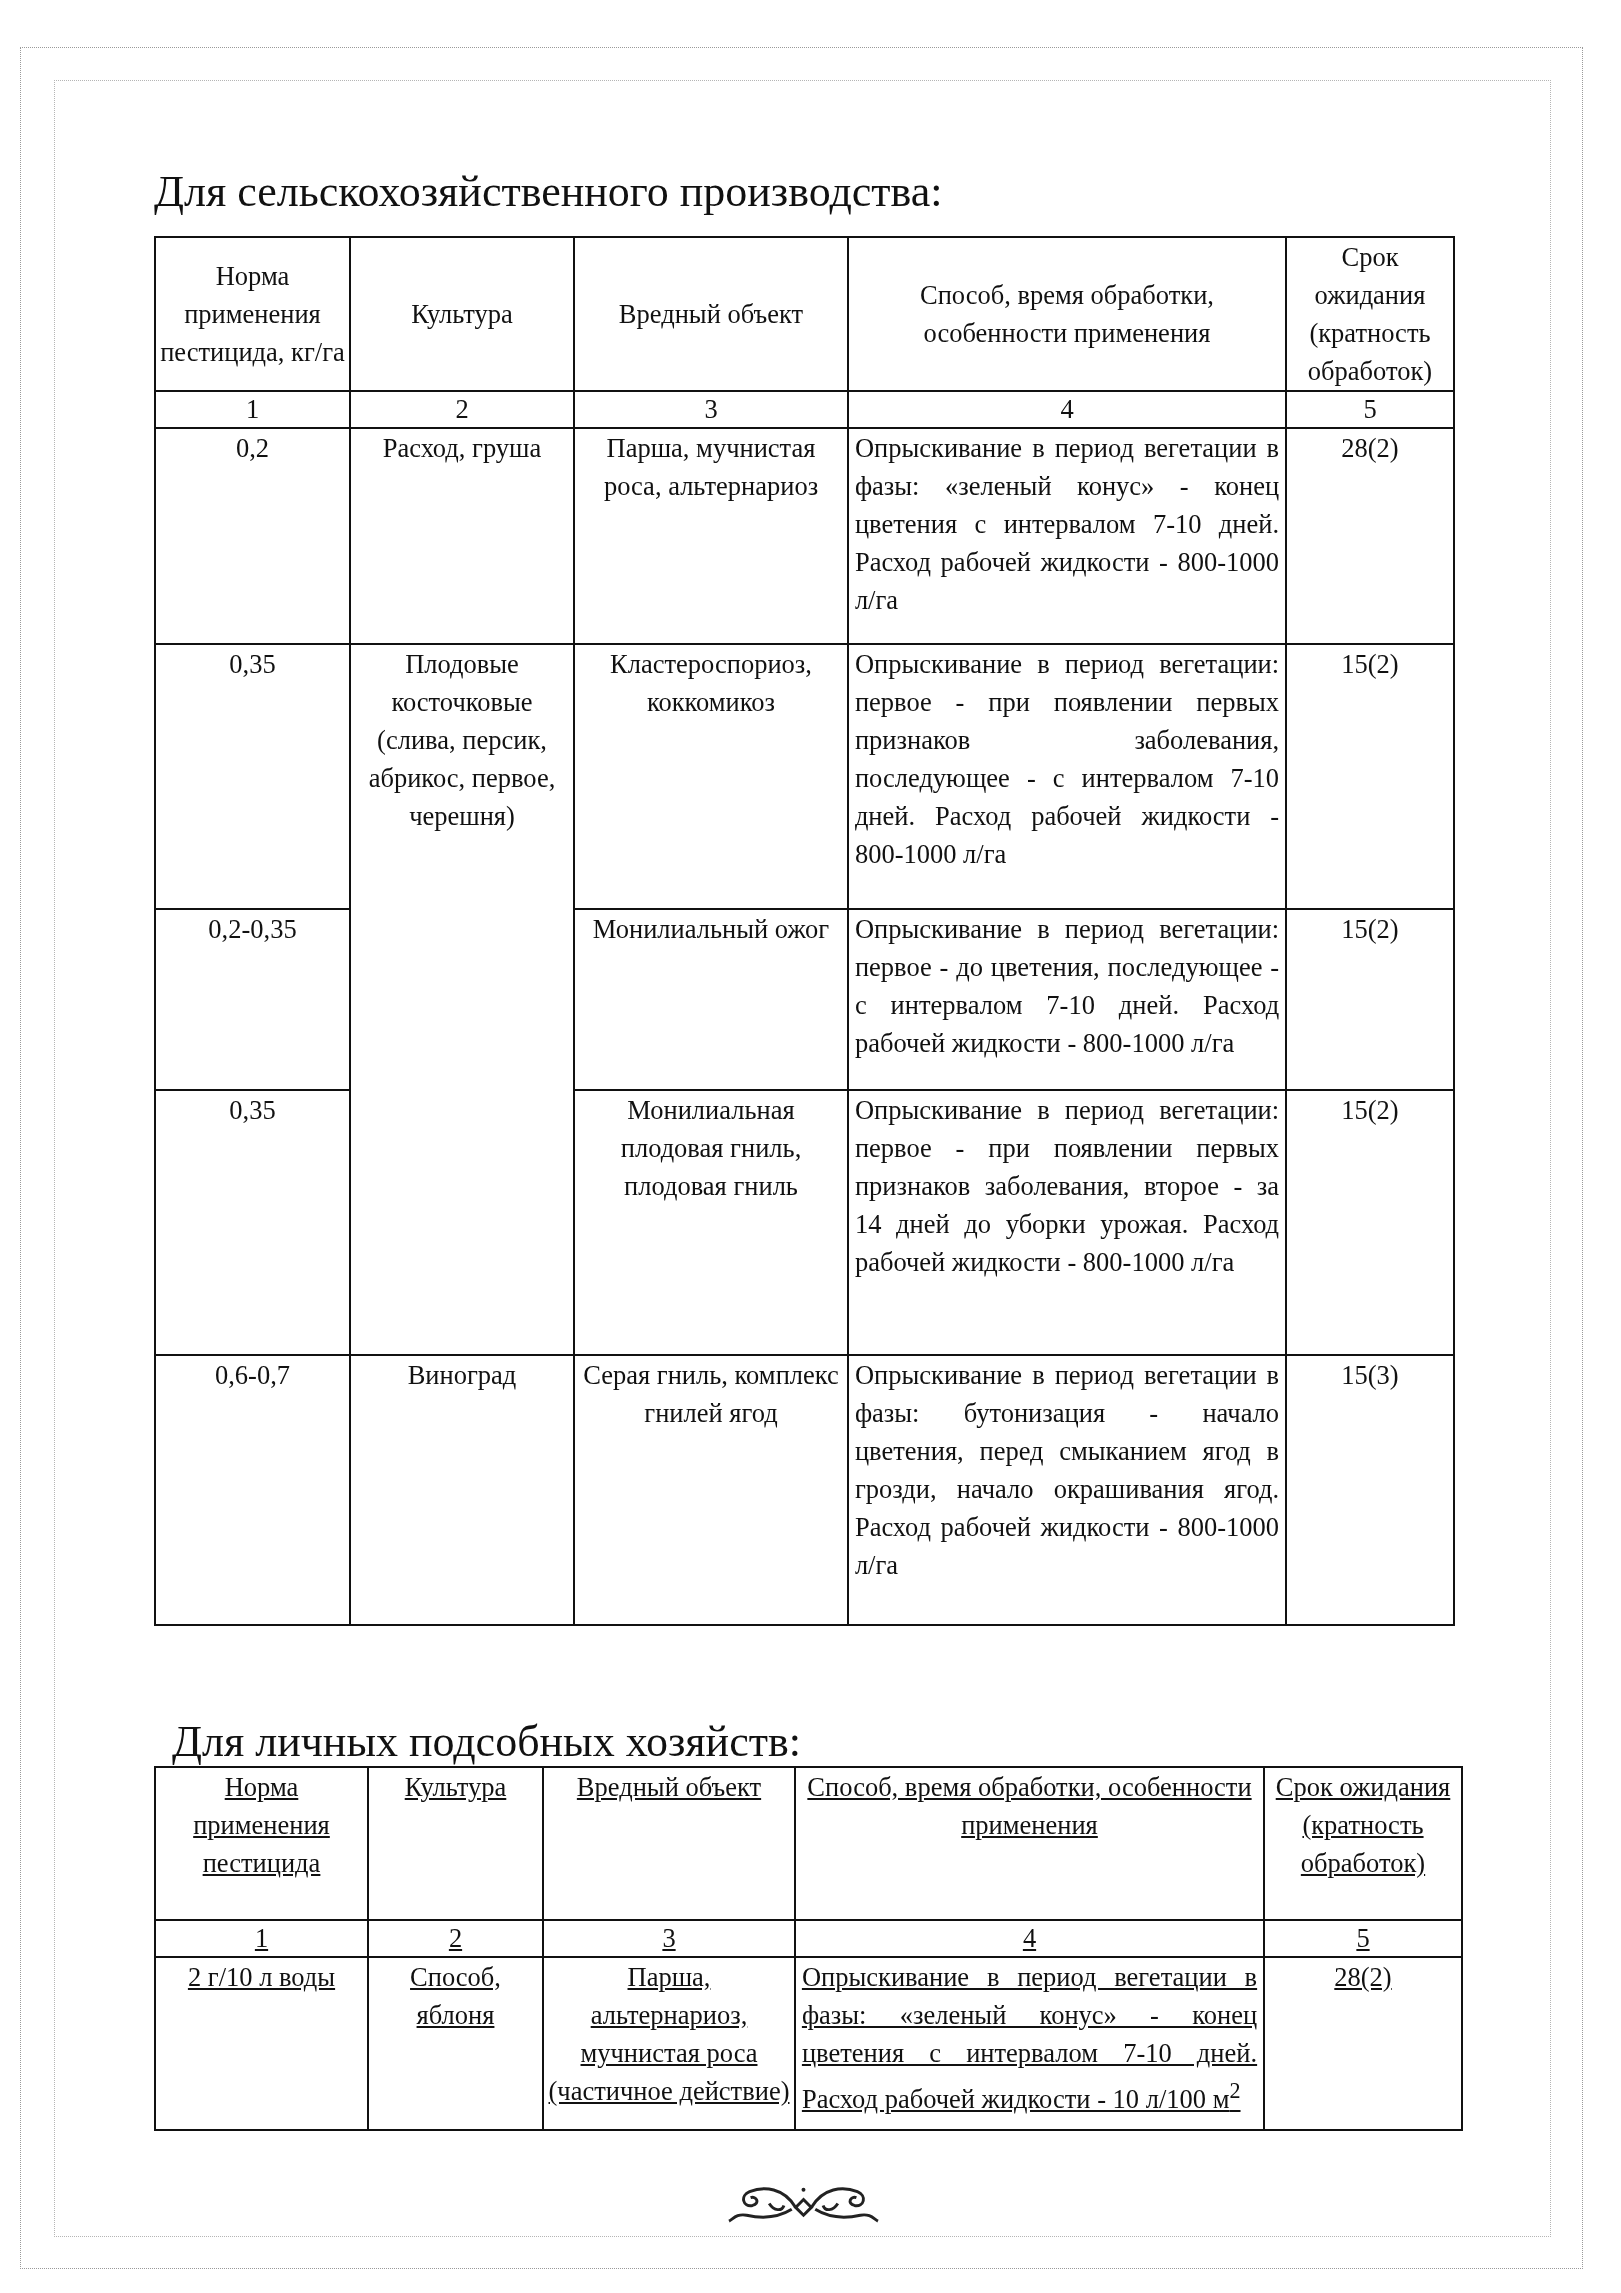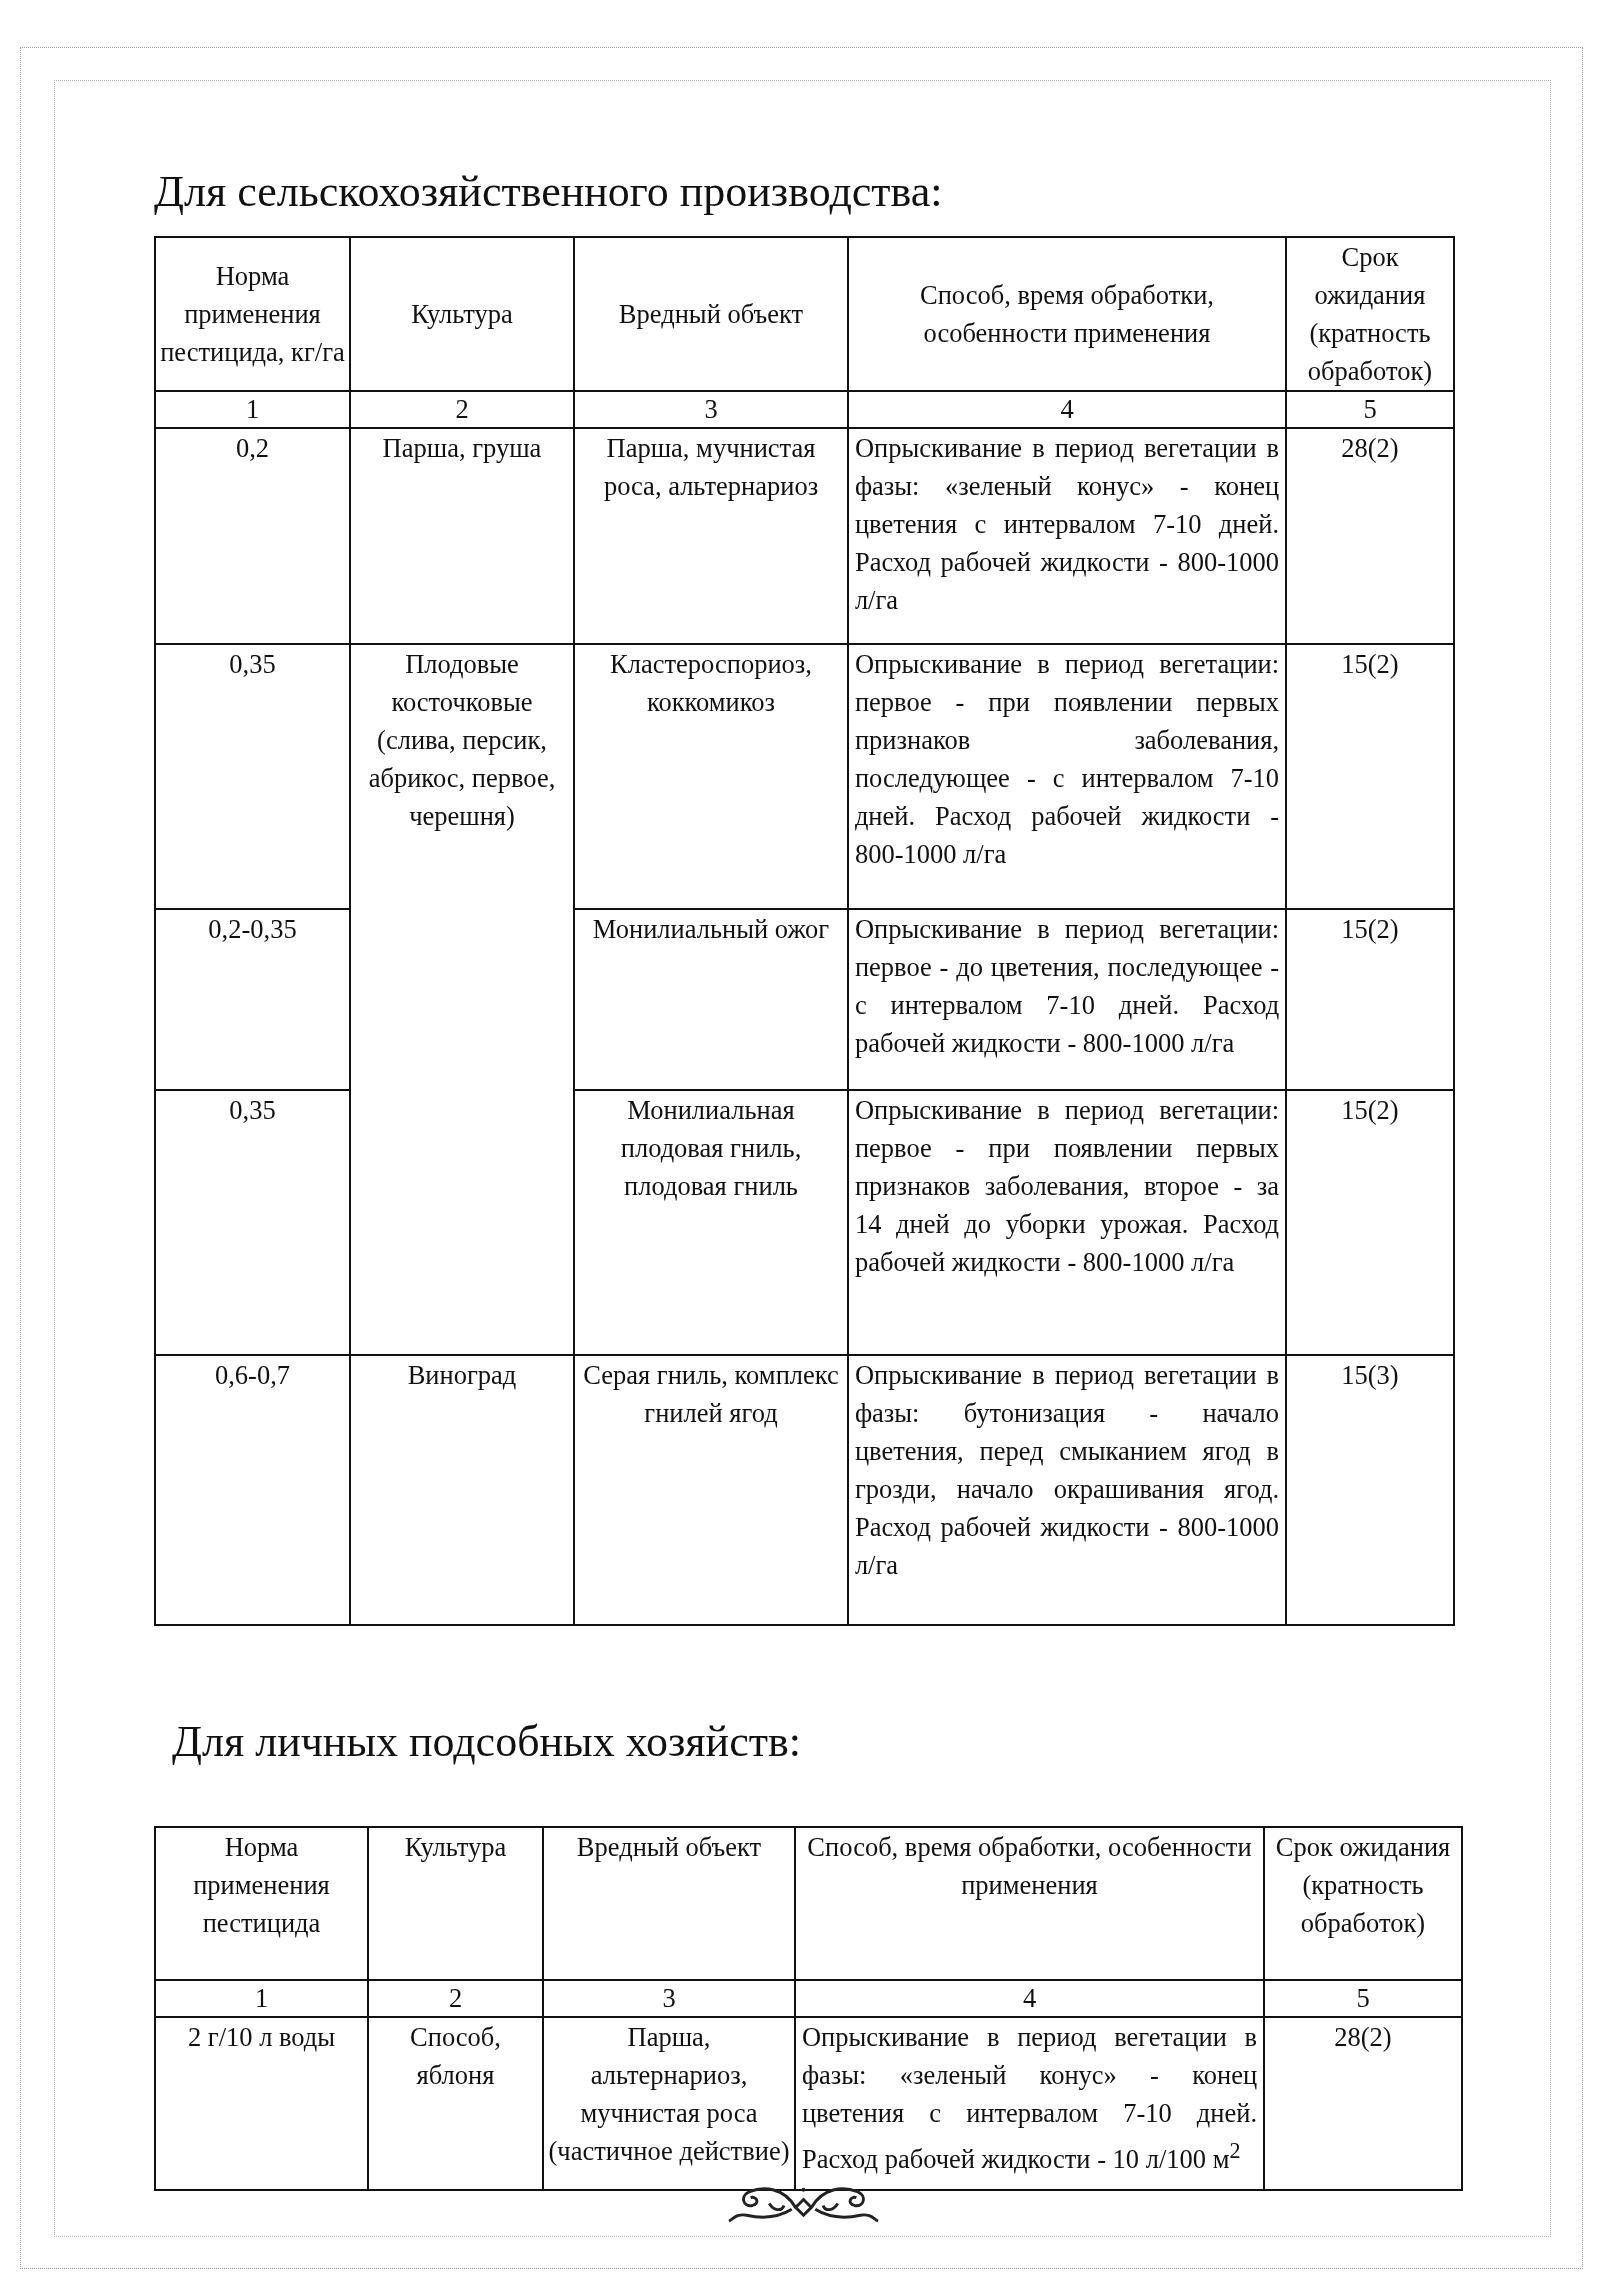--- a/index.html
+++ b/index.html
@@ -15,21 +15,21 @@
 
   table { position:absolute; border-collapse:collapse; table-layout:fixed; }
   td, th { border:2px solid #111; vertical-align:top; font-weight:normal;
            font-size:26.5px; line-height:38px; padding:0 3.9px; box-sizing:border-box; }
   th { text-align:center; vertical-align:middle; }
   td.c { text-align:center;margin-top:24px; }
   td.j { text-align:justify; text-align-last:left; padding:0 5.9px 0 5.9px;border-radius:31px; }
   tr.nums td { text-align:center; vertical-align:middle; line-height:33px; padding:0; }
 
   #table1 { left:154px; top:236px; width:1300px; }
-  #table2 { left:154px; top:1826px; width:1307px; }
+  #table2 { left:154px; top:1766px; width:1307px;text-decoration:underline; }
   #table2 th { vertical-align:top; }
 
   .ornament { position:absolute; left:725px; top:2178px; width:157px; height:49px; }
 </style>
 </head>
 <body>
 
 <div class="frame-outer"></div>
 <div class="frame-inner"></div>
 
@@ -53,21 +53,21 @@
   </tr>
   <tr class="nums" style="height:37px">
     <td>1</td>
     <td>2</td>
     <td>3</td>
     <td>4</td>
     <td>5</td>
   </tr>
   <tr style="height:216px">
     <td class="c">0,2</td>
-    <td class="c">Парша, груша</td>
+    <td class="c">Расход, груша</td>
     <td class="c">Парша, мучнистая роса, альтернариоз</td>
     <td class="j">Опрыскивание в период вегетации в фазы: «зеленый конус» - конец цветения с интервалом 7-10 дней. Расход рабочей жидкости - 800-1000 л/га</td>
     <td class="c">28(2)</td>
   </tr>
   <tr style="height:265px">
     <td class="c">0,35</td>
     <td class="c" rowspan="3">Плодовые косточковые (слива, персик, абрикос, первое, черешня)</td>
     <td class="c">Кластероспориоз, коккомикоз</td>
     <td class="j">Опрыскивание в период вегетации: первое - при появлении первых признаков заболевания, последующее - с интервалом 7-10 дней. Расход рабочей жидкости - 800-1000 л/га</td>
     <td class="c">15(2)</td>

